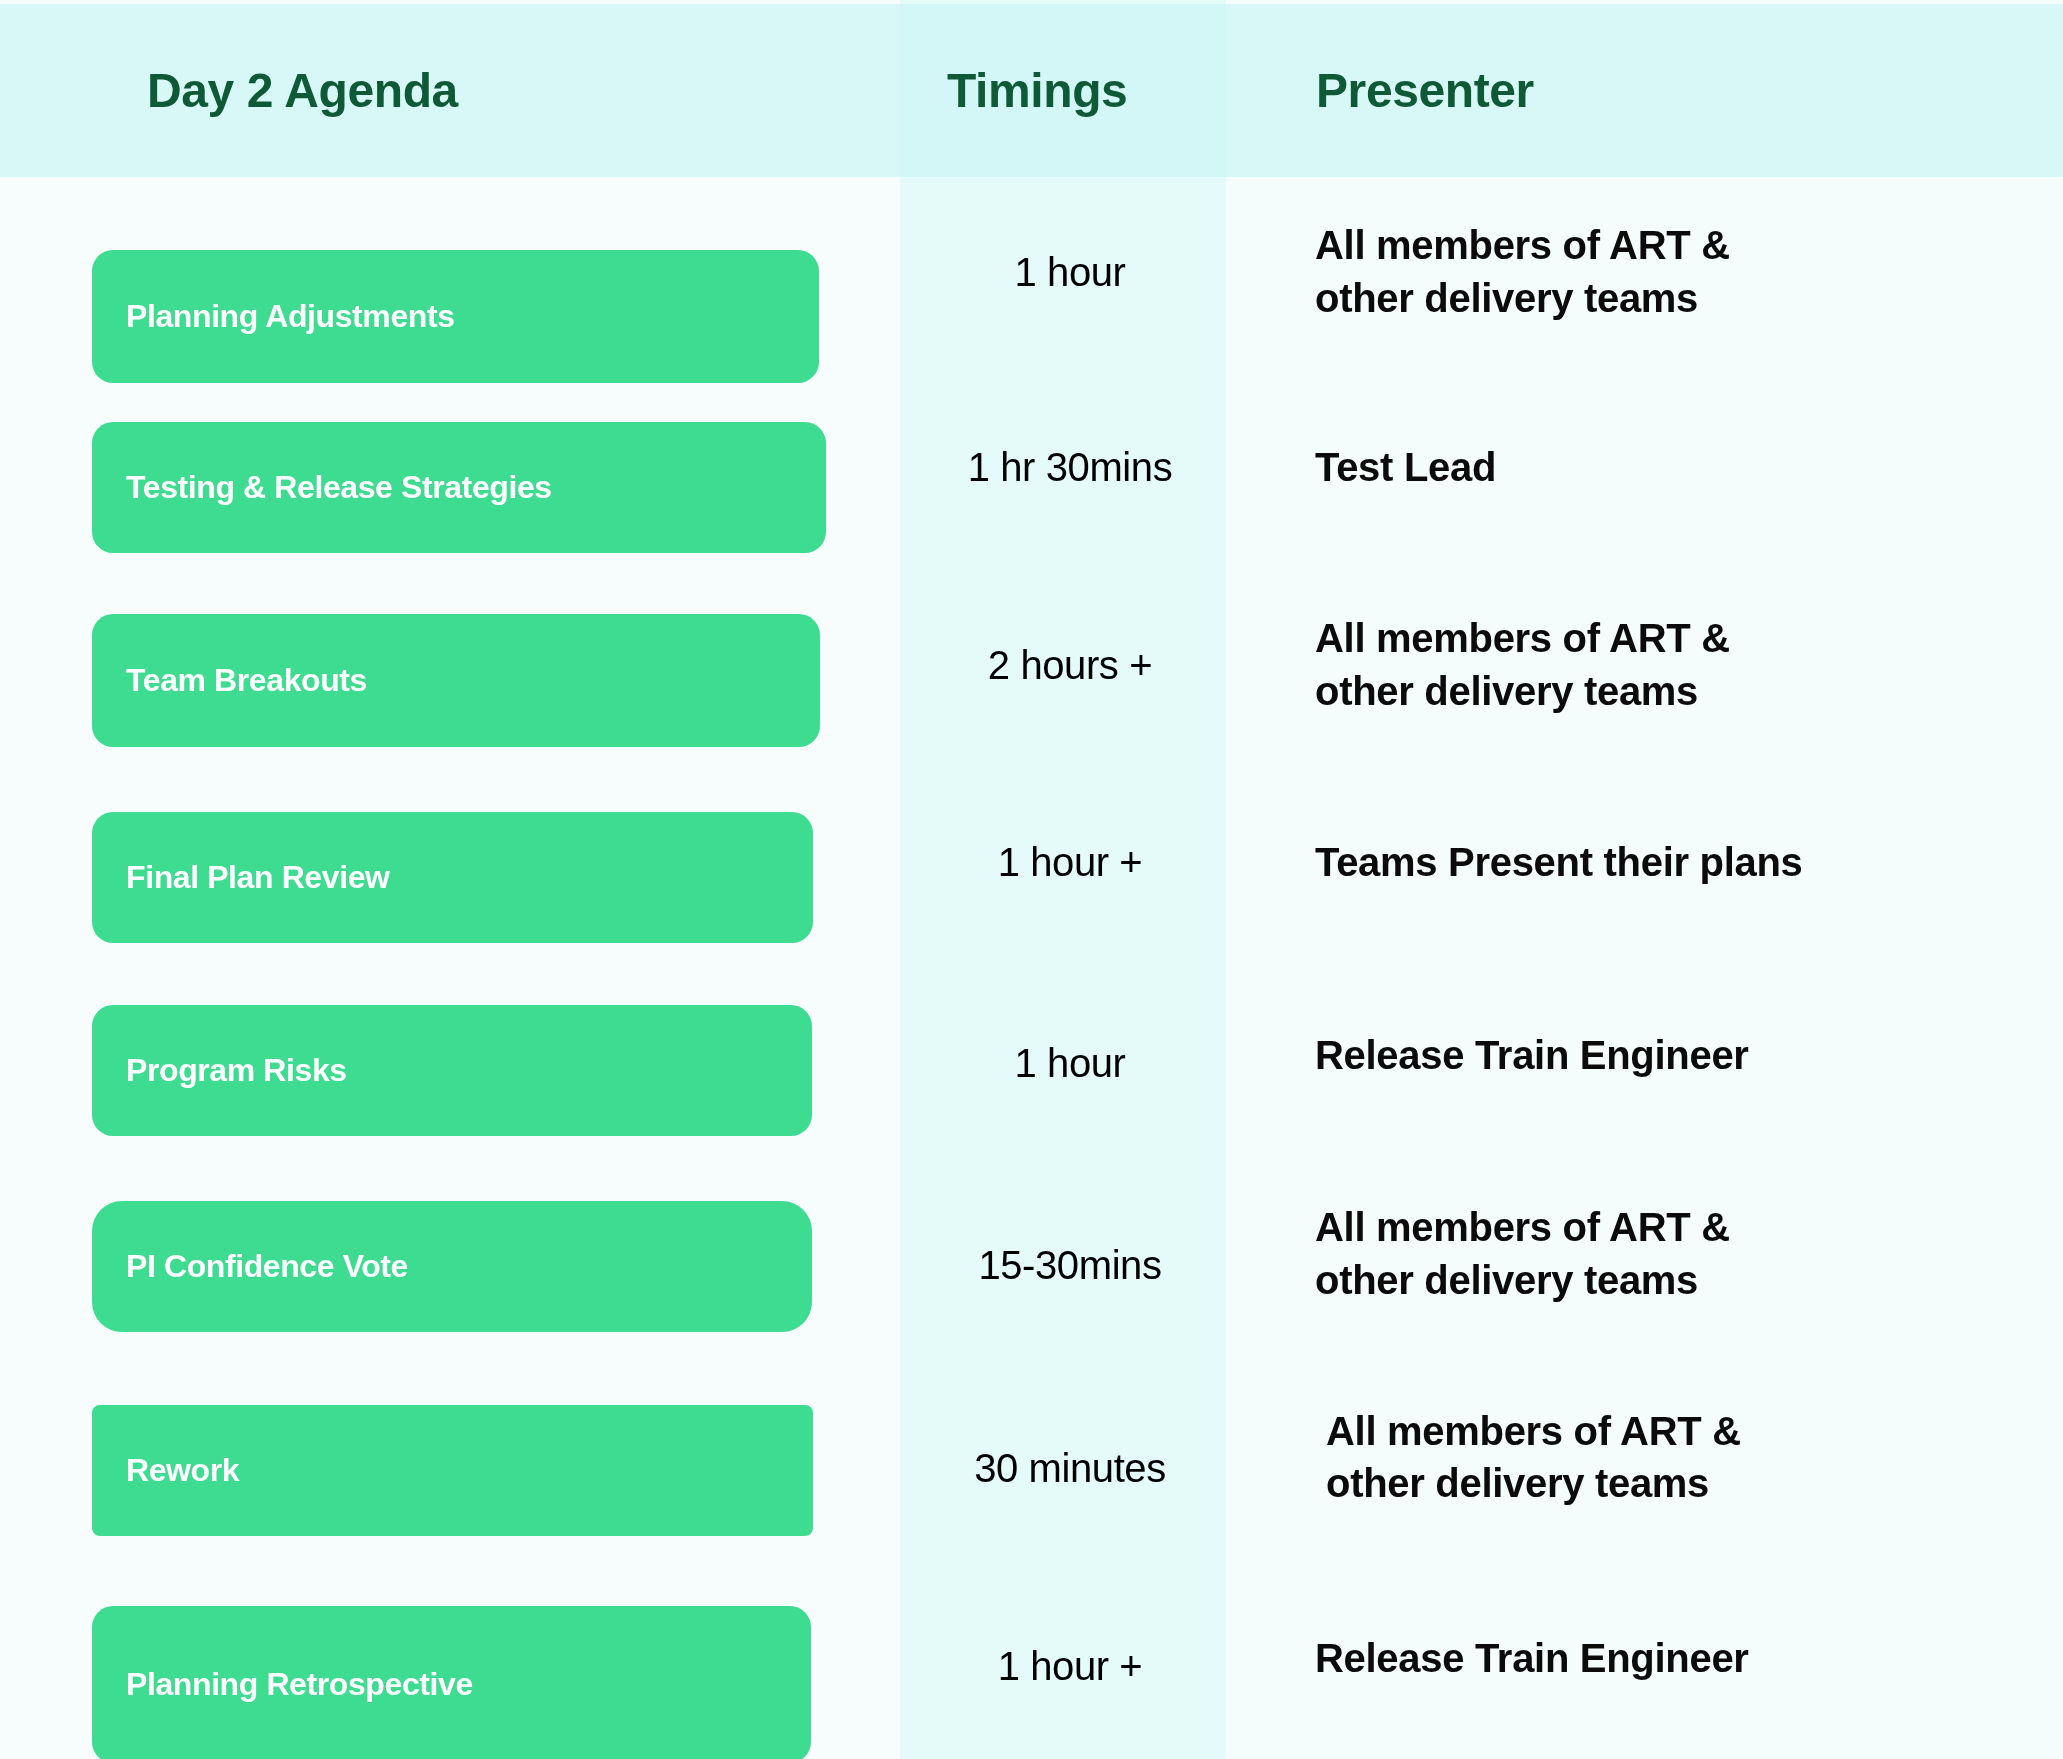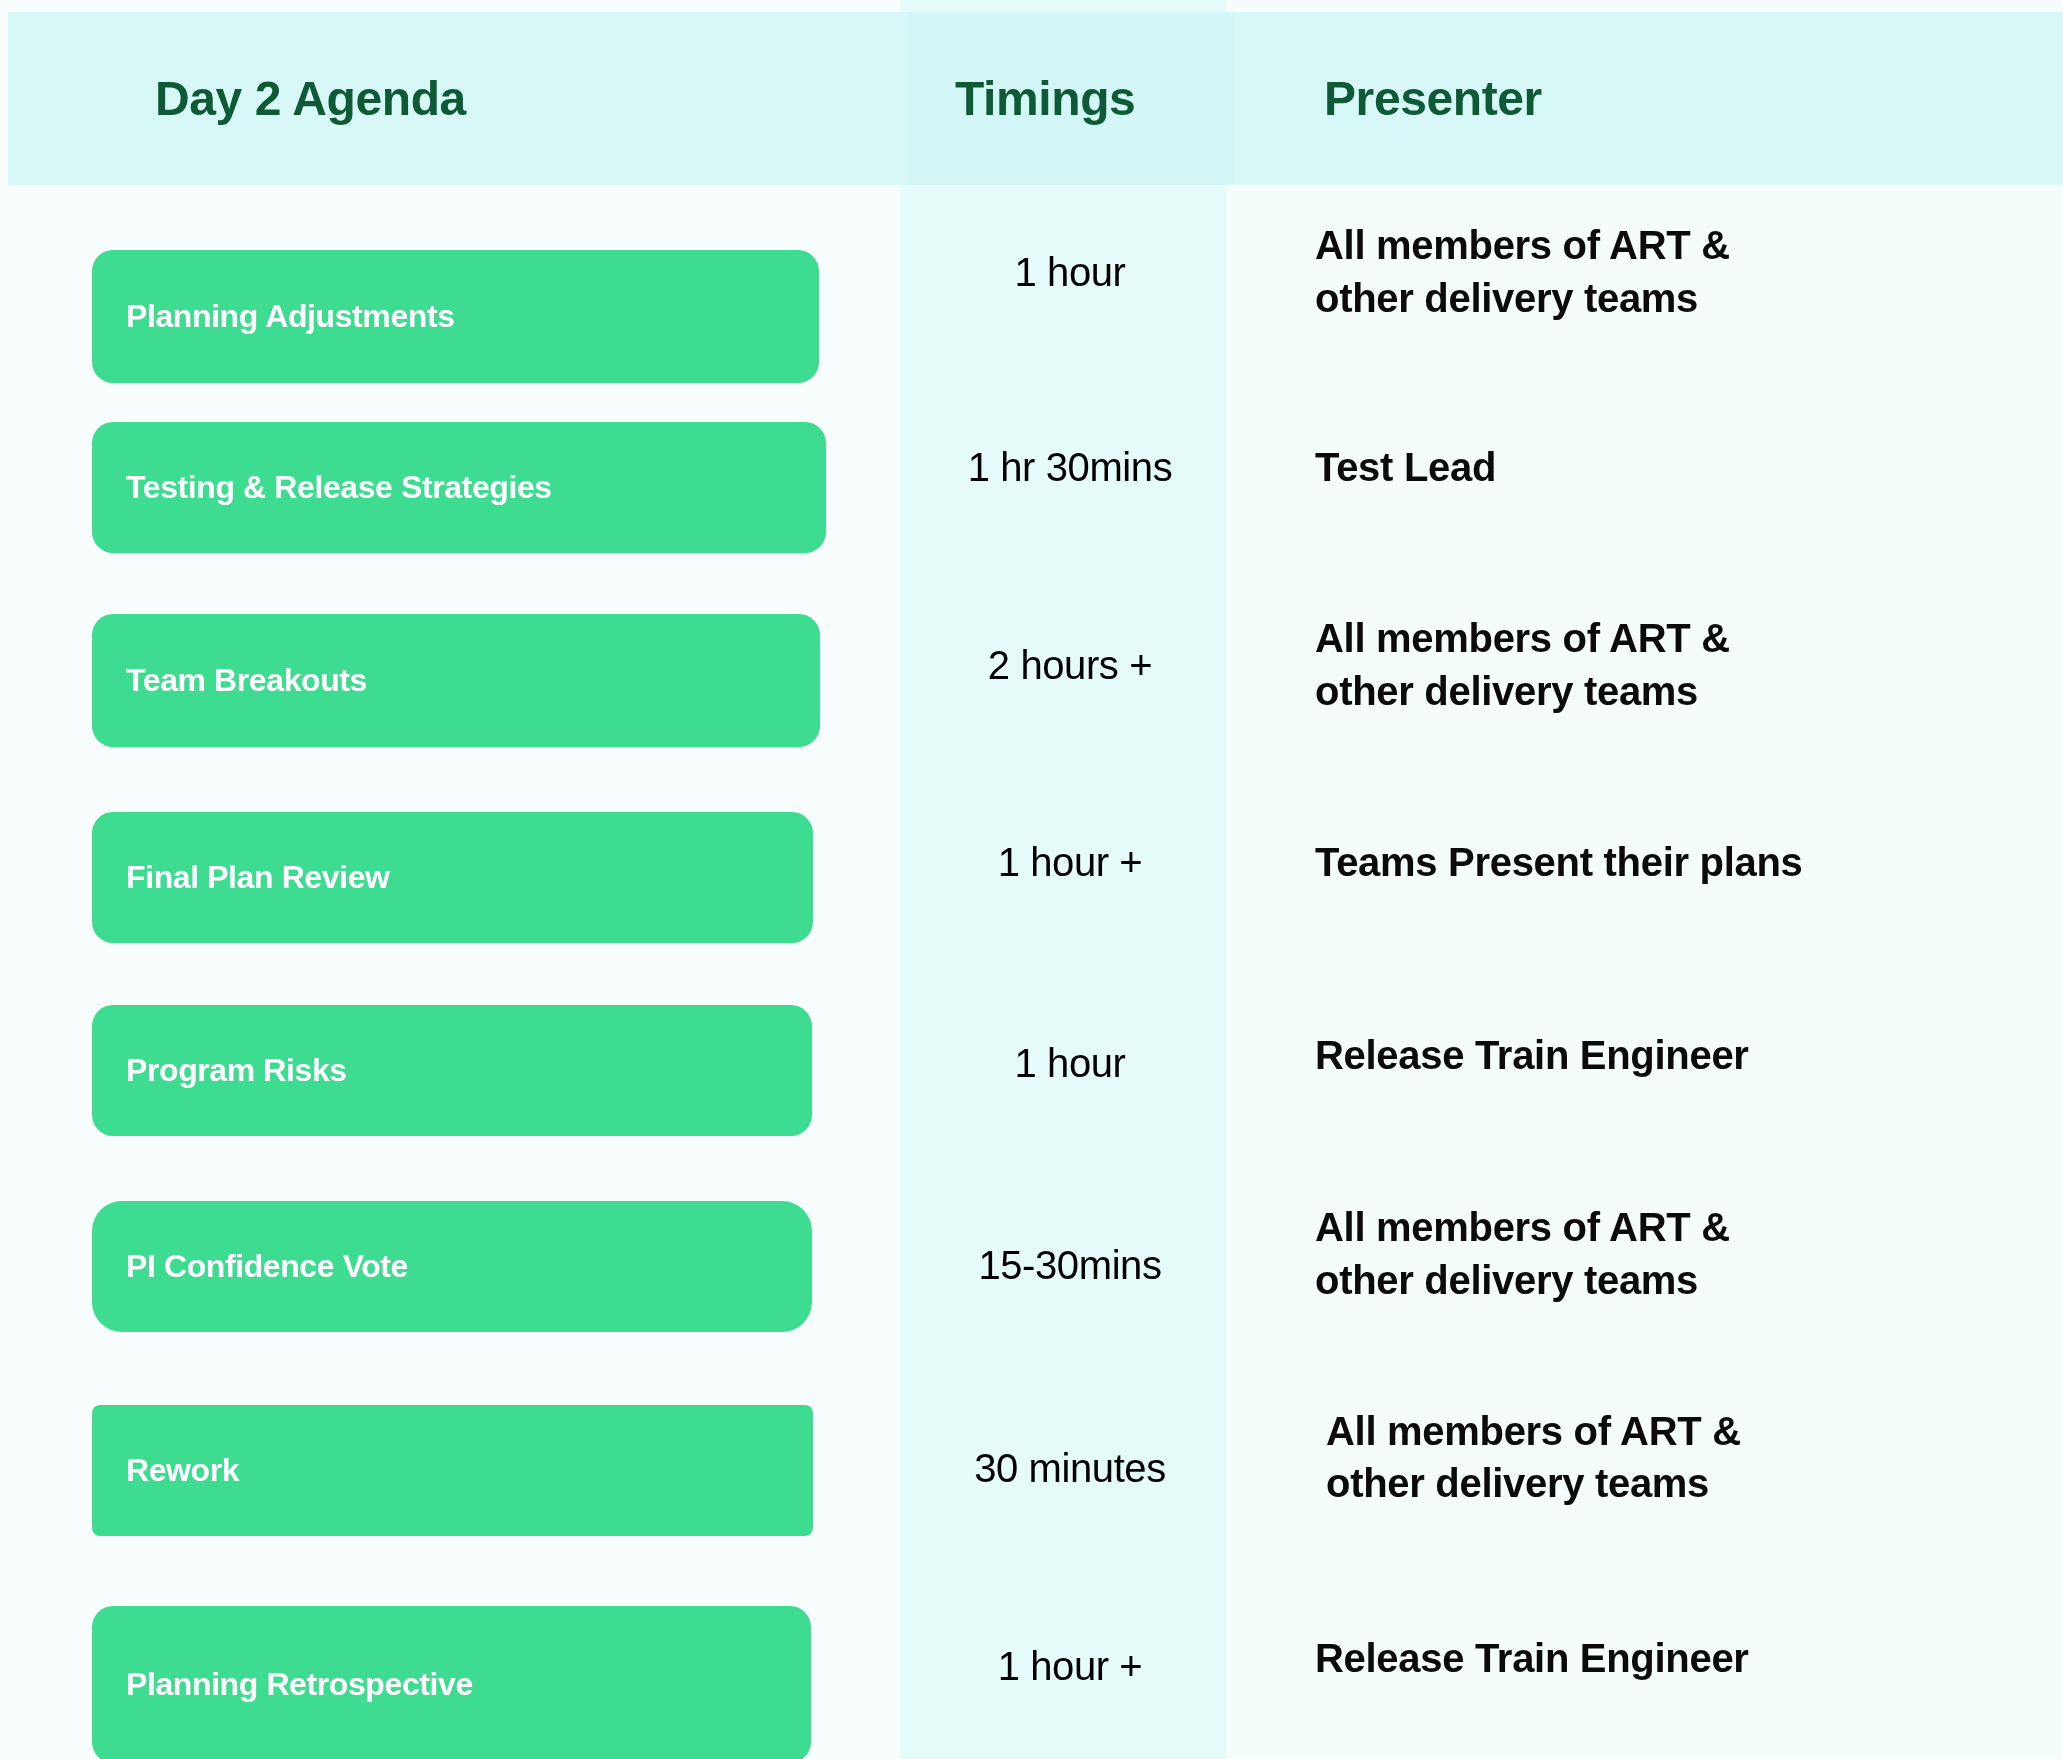--- a/index.html
+++ b/index.html
@@ -11,21 +11,21 @@
     overflow:hidden;
   }
 
   
   .col-strip { position:absolute; top:0; bottom:0; }
   #strip-agenda    { left:0;      width:900px; background:#f7fdfc; }
   #strip-timings   { left:900px; width:326px;  background:#e4fbfa; }
   #strip-presenter { left:1226px; width:838px; background:#f4fdfc; }
 
   
-  #header-band { position:absolute; left:0; top:12px; width:1640px; height:173px;margin-left:8px; }
+  #header-band { position:absolute; left:0; top:4px; width:1640px; height:173px; }
   .hdr-cell { position:absolute; top:0; height:173px; display:flex; align-items:center; }
   #hdr-agenda-cell    { left:0;      width:900px; background:#d8f8f7; padding-left:147px; }
   #hdr-timings-cell   { left:900px; width:326px;  background:#d2f7f6; padding-left:47px; }
   #hdr-presenter-cell { left:1226px; width:838px; background:#d8f8f7; padding-left:90px; }
   .hdr-text {
     font-size:48px; font-weight:700; color:#0f5a36;
     letter-spacing:-0.4px; white-space:nowrap;
   }
 
   

